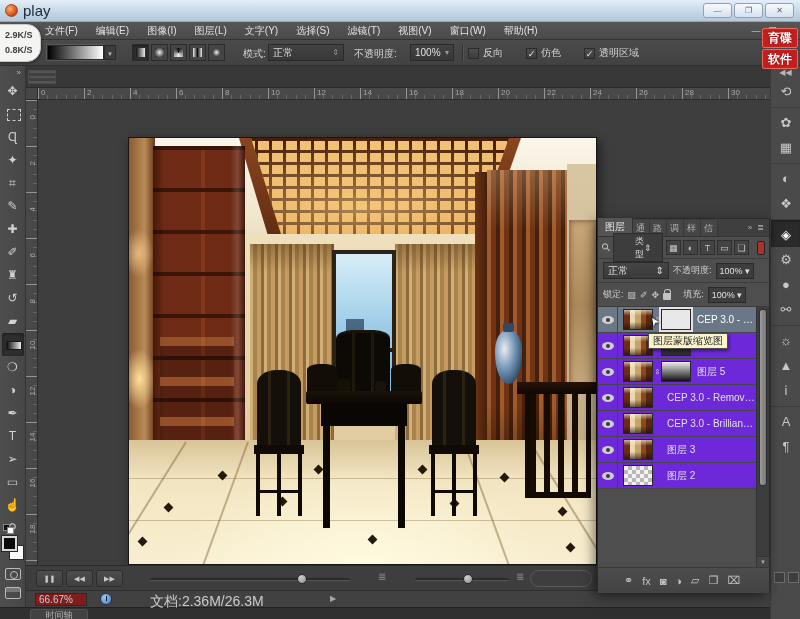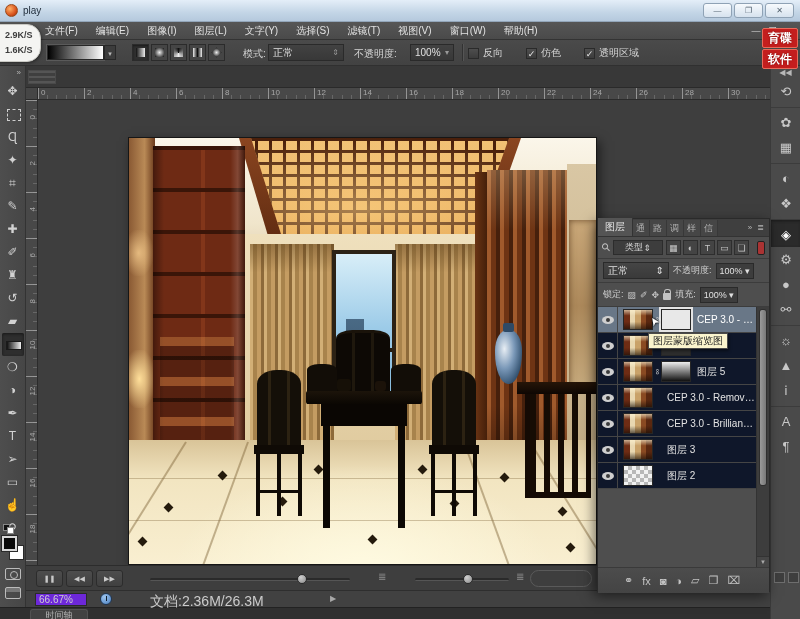--- a/index.html
+++ b/index.html
@@ -2,21 +2,21 @@
 <html><head>
 <meta charset="utf-8">
 <style>
 *{box-sizing:border-box;margin:0;padding:0}
 html,body{width:800px;height:619px;overflow:hidden}
 body{position:relative;background:#404040;font-family:"Liberation Sans",sans-serif;color:#ddd;font-size:10px}
 
 
 .titlebar{position:absolute;left:0;top:0;width:800px;height:22px;background:linear-gradient(180deg,#e4eef8,#c3d5e6 60%,#b5c9dd);border-bottom:1px solid #93a6ba;display:flex;align-items:center;padding-left:5px}
 .appicon{width:13px;height:13px;border-radius:50%;background:radial-gradient(circle at 35% 35%,#ffb066,#d9541e 60%,#8a2a08);border:1px solid #9a4a1a;margin-right:5px}
-.wintitle{color:#1d2a38;font-size:10px}
+.wintitle{color:#1d2a38;font-size:15px}
 .winbtns{position:absolute;right:6px;top:3px;display:flex;gap:2px}
 .winbtn{width:29px;height:15px;border:1px solid #8fa2b5;border-radius:3px;background:linear-gradient(180deg,#f7fafd,#d6e2ee);color:#51606e;font-size:8px;line-height:13px;text-align:center}
 
 
 .menubar{position:absolute;left:0;top:22px;width:800px;height:18px;background:linear-gradient(180deg,#565656,#4a4a4a);border-bottom:1px solid #333;display:flex;align-items:center;gap:0;padding-left:36px}
 .mi{color:#e2e2e2;font-size:10px;padding:0 9px;line-height:18px}
 .docbtns{position:absolute;right:4px;top:22px;height:18px;display:flex;gap:8px;align-items:center;padding-right:4px}
 .docbtn{color:#c5c5c5;font-size:9px}
 
 
@@ -155,21 +155,21 @@
 .tk1{left:124px;width:200px}
 .tk2{left:389px;width:94px}
 .tl-handle{position:absolute;top:-4px;width:10px;height:10px;border-radius:50%;background:radial-gradient(circle at 35% 30%,#cfcfcf,#8a8a8a);border:1px solid #2a2a2a}
 .h1{left:147px}.h2{left:48px}
 .tl-ico{position:absolute;top:5px;color:#8d8d8d;font-size:10px}
 .ti1{left:352px}.ti2{left:490px}
 .tl-loz{position:absolute;left:504px;top:4px;width:62px;height:17px;border:1px solid #5a5a5a;border-radius:9px}
 
 
 .statusbar{position:absolute;left:26px;top:590px;width:744px;height:17px;background:#414141;border-top:1px solid #2e2e2e;z-index:4}
-.zoomfield{position:absolute;left:9px;top:2px;width:52px;height:13px;background:#6d28d9;border:1px solid #2a2a2a;color:#cfcfcf;font-size:10px;padding:0 3px;line-height:12px}
+.zoomfield{position:absolute;left:9px;top:2px;width:52px;height:13px;background:#7f1d1d;border:1px solid #2a2a2a;color:#cfcfcf;font-size:10px;padding:0 3px;line-height:12px}
 .clock{position:absolute;left:74px;top:2px;width:12px;height:12px;border-radius:50%;background:radial-gradient(circle at 35% 30%,#9cc4ee,#4a7fc0);border:1px solid #203550}
 .clock::after{content:"";position:absolute;left:5px;top:2px;width:1px;height:5px;background:#102030}
 .docinfo{position:absolute;left:124px;top:2px;color:#cbcbcb;font-size:14px}
 .st-ar{position:absolute;left:304px;top:3px;color:#a8a8a8;font-size:8px}
 
 
 .bottombar{position:absolute;left:0;top:607px;width:800px;height:12px;background:#303030;border-top:1px solid #222}
 .bb-tab{position:absolute;left:30px;top:1px;width:58px;height:25px;background:#424242;border:1px solid #525252;border-bottom:none;border-radius:3px 3px 0 0;color:#b0b0b0;font-size:9px;text-align:center;line-height:11px}
 
 
@@ -182,33 +182,33 @@
 .dock-mini span{width:11px;height:11px;border:1px solid #6e6e6e;background:#3e3e3e;display:block}
 
 
 .lpanel{position:absolute;left:597px;top:218px;width:173px;height:374px;background:#4e4e4e;border:1px solid #2a2a2a;box-shadow:-3px 4px 12px rgba(0,0,0,.55);z-index:10}
 .lp-tabs{height:18px;background:#3f3f3f;border-bottom:1px solid #333;display:flex;align-items:flex-end}
 .lp-tab-active{height:18px;background:#545454;border-right:1px solid #333;color:#e8e8e8;font-size:10px;line-height:18px;padding:0 7px}
 .lp-tab{height:16px;width:17px;overflow:hidden;background:#464646;border-right:1px solid #383838;color:#b2b2b2;font-size:9px;line-height:16px;padding-left:3px;white-space:nowrap}
 .lp-tabs-right{margin-left:auto;display:flex;gap:5px;padding:0 5px 4px 0;color:#b5b5b5;font-size:8px}
 .lp-filter{height:22px;border-bottom:1px solid #3c3c3c;display:flex;align-items:center;gap:3px;padding:0 4px}
 .lp-search{color:#bdbdbd;font-size:11px;transform:rotate(-45deg)}
-.lp-typebox{width:50px;height:15px;border:1px solid #2c2c2c;background:#3d3d3d;color:#d6d6d6;font-size:9px;display:flex;justify-content:space-between;align-items:center;padding:0 11px}
+.lp-typebox{width:50px;height:29px;border:1px solid #2c2c2c;background:#3d3d3d;color:#d6d6d6;font-size:9px;display:flex;justify-content:space-between;align-items:center;padding:0 21px}
 .lp-fbtn{width:15px;height:15px;border:1px solid #2e2e2e;background:#444;color:#c6c6c6;font-size:9px;text-align:center;line-height:14px}
 .lp-switch{margin-left:auto;width:8px;height:14px;background:#a33;border:1px solid #222;border-radius:2px}
 .lp-blend{height:24px;border-bottom:1px solid #3c3c3c;display:flex;align-items:center;gap:4px;padding:0 5px}
 .lp-dd{width:66px;height:17px;border:1px solid #2a2a2a;background:linear-gradient(180deg,#454545,#3a3a3a);color:#e0e0e0;font-size:10px;display:flex;justify-content:space-between;align-items:center;padding:0 4px}
 .lp-lbl{color:#cfcfcf;font-size:9px}
 .lp-val{width:38px;height:16px;border:1px solid #2a2a2a;background:#3d3d3d;color:#e0e0e0;font-size:9px;display:flex;justify-content:space-between;align-items:center;padding:0 3px}
 .lp-lock{height:24px;border-bottom:1px solid #3c3c3c;display:flex;align-items:center;gap:4px;padding:0 5px}
 .lockico{color:#c3c3c3;font-size:9px}
 .lock-pad{width:8px;height:7px;background:#c3c3c3;border-radius:1px;position:relative;margin-top:3px}
 .lock-pad::before{content:"";position:absolute;left:1px;top:-4px;width:5px;height:4px;border:1px solid #c3c3c3;border-bottom:none;border-radius:3px 3px 0 0}
 .lp-list{position:relative;height:260px;overflow:hidden;background:#4e4e4e}
-.lrow{height:26px;display:flex;align-items:center;border-bottom:1px solid #454545;background:#0f172a;padding-right:14px}
+.lrow{height:26px;display:flex;align-items:center;border-bottom:1px solid #454545;background:#6d28d9;padding-right:14px}
 .lrow.sel{background:#697787}
 .eyec{width:20px;flex:0 0 20px;height:100%;border-right:1px solid #454545;display:flex;align-items:center;justify-content:center}
 .eye{position:relative;width:12px;height:8px;background:#cfcfcf;border-radius:50%}
 .eye::after{content:"";position:absolute;left:4px;top:2px;width:4px;height:4px;background:#3a3a3a;border-radius:50%}
 .thumb{width:30px;flex:0 0 30px;height:21px;margin-left:5px;border:1px solid #262626;background:#888}
 .t-photo{background:linear-gradient(180deg,rgba(255,246,214,.65),rgba(0,0,0,0) 30% 62%,rgba(18,10,4,.6)),linear-gradient(90deg,#6e2c14 0 22%,#e8d7b0 22% 40%,#c9a269 40% 62%,#8a4a22 62% 78%,#5a2810 78%)}
 .t-black{background:linear-gradient(45deg,#ddd 0 13%,#060606 14%)}
 .t-checker{background-image:linear-gradient(45deg,#b8b8b8 25%,transparent 25% 75%,#b8b8b8 75%),linear-gradient(45deg,#b8b8b8 25%,#f2f2f2 25% 75%,#b8b8b8 75%);background-size:8px 8px;background-position:0 0,4px 4px}
 .t-faint{background-image:radial-gradient(ellipse at 50% 85%,rgba(90,120,160,.8),rgba(0,0,0,0) 60%),linear-gradient(45deg,#c8c8c8 25%,transparent 25% 75%,#c8c8c8 75%),linear-gradient(45deg,#c8c8c8 25%,#f5f5f5 25% 75%,#c8c8c8 75%);background-size:100% 100%,8px 8px,8px 8px;background-position:0 0,0 0,4px 4px}
 .lnk{width:8px;flex:0 0 8px;color:#c9c9c9;font-size:8px;text-align:center;transform:rotate(90deg)}
@@ -304,21 +304,21 @@
     </span>
 </div>
 
 <div class="brand">
   <div>育碟</div>
   <div>软件</div>
 </div>
 
 <div class="net">
   <div>2.9K/S</div>
-  <div>1.6K/S</div>
+  <div>0.8K/S</div>
 </div>
 
 <div class="tabbar">
   <span class="tab-grip"></span>
 </div>
 
 <div class="corner"></div>
 <div class="ruler-h">
   <div class="nums">
       <span>0</span>
@@ -575,21 +575,21 @@
         <span>100%</span>
         <span>▾</span>
       </span>
   </div>
   <div class="lp-lock">
     <span class="lp-lbl">锁定:</span>
     <span class="lockico">▨</span>
     <span class="lockico">✐</span>
     <span class="lockico">✥</span>
     <span class="lock-pad"></span>
-    <span class="lp-lbl" style="margin-left:0">填充:</span>
+    <span class="lp-lbl" style="margin-left:8px">填充:</span>
     <span class="lp-val">
         <span>100%</span>
         <span>▾</span>
       </span>
   </div>
   <div class="lp-list">
     <div>
 
         <div class="lrow sel">
           <span class="eyec">

